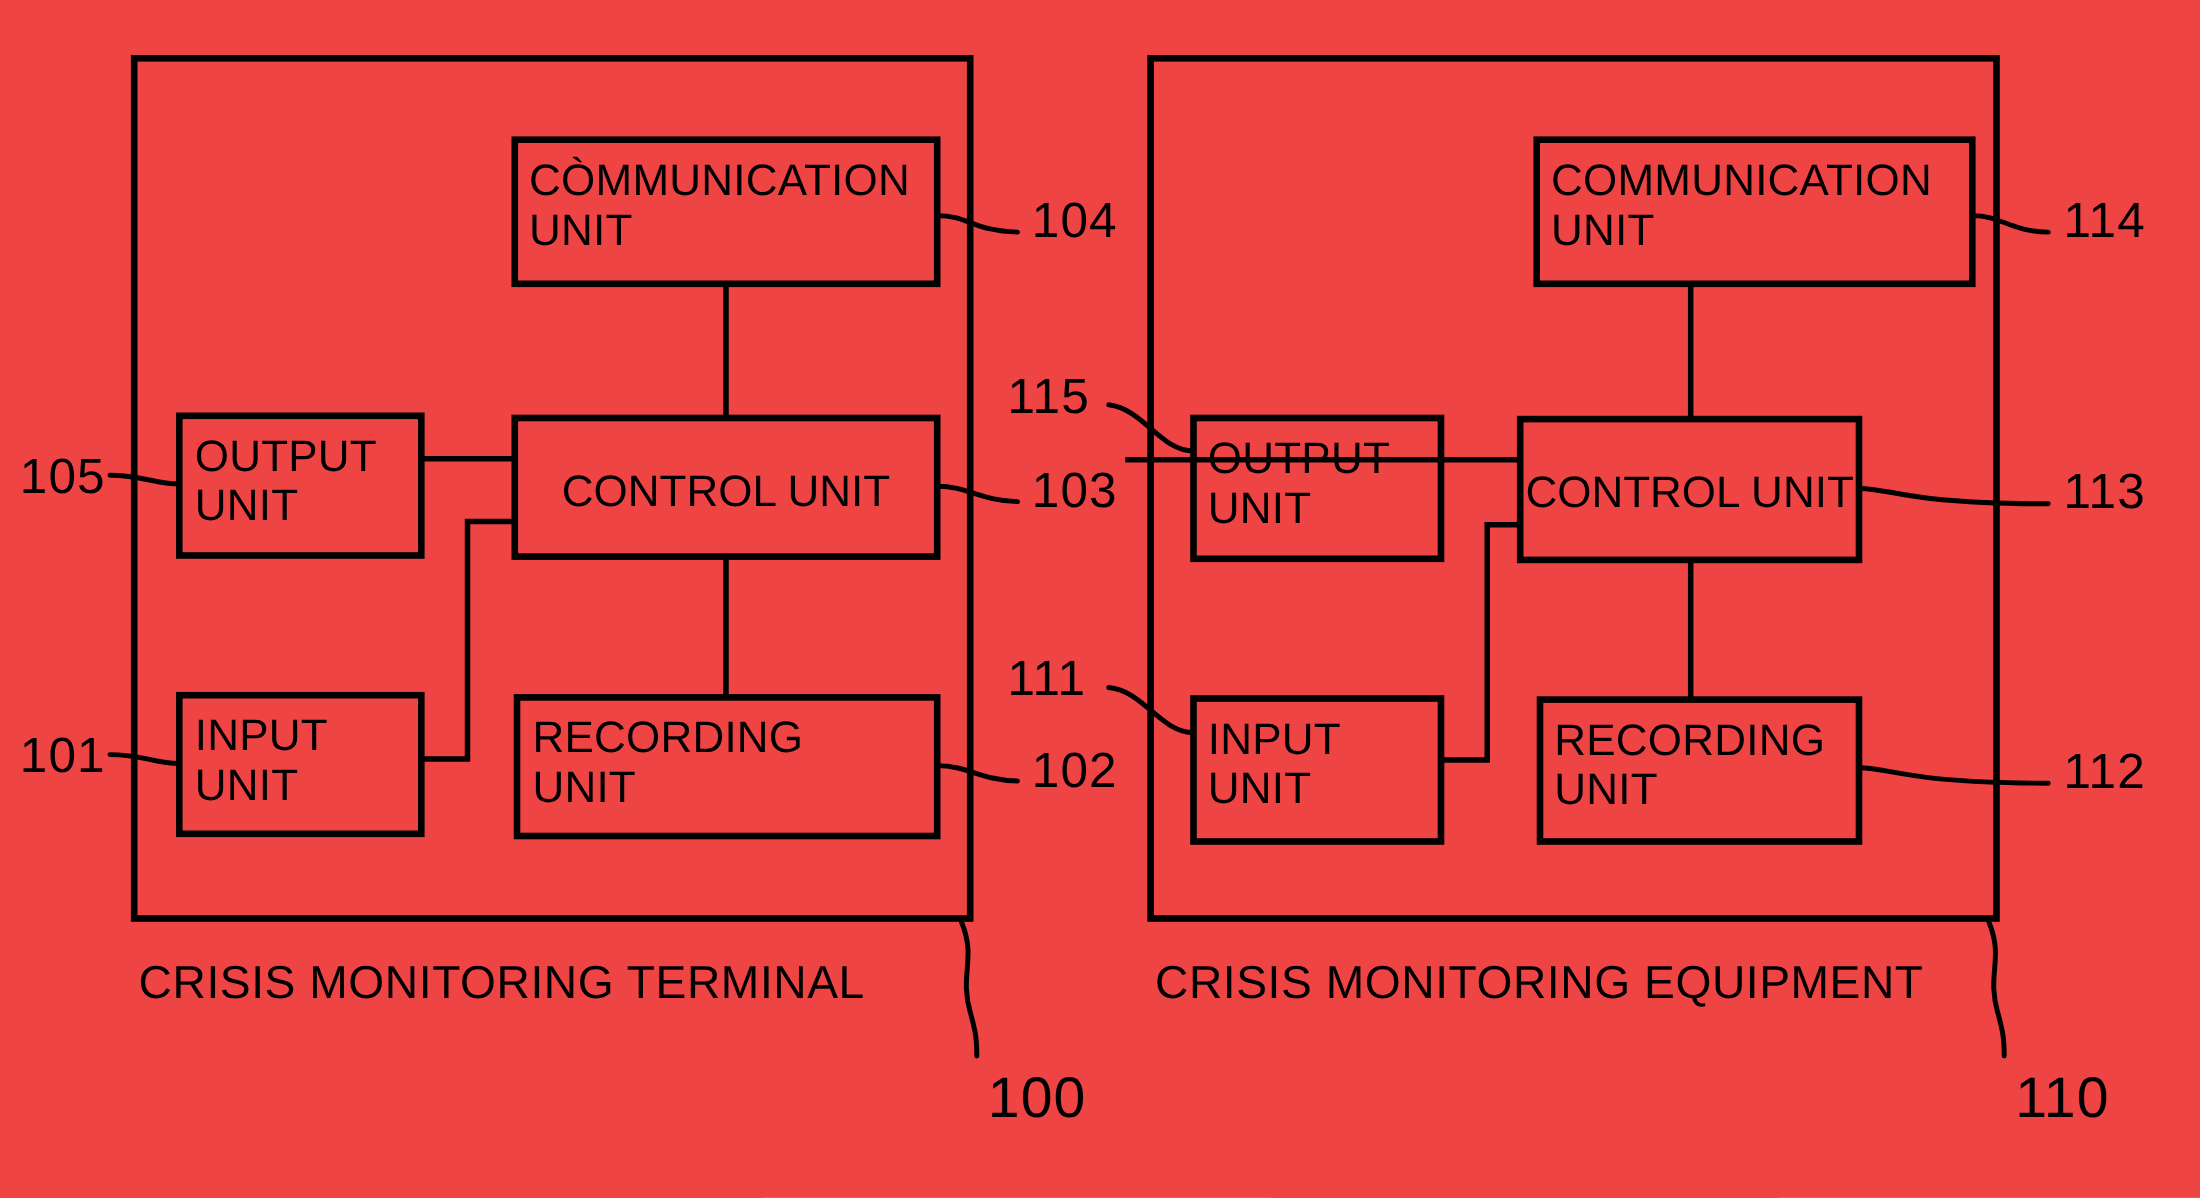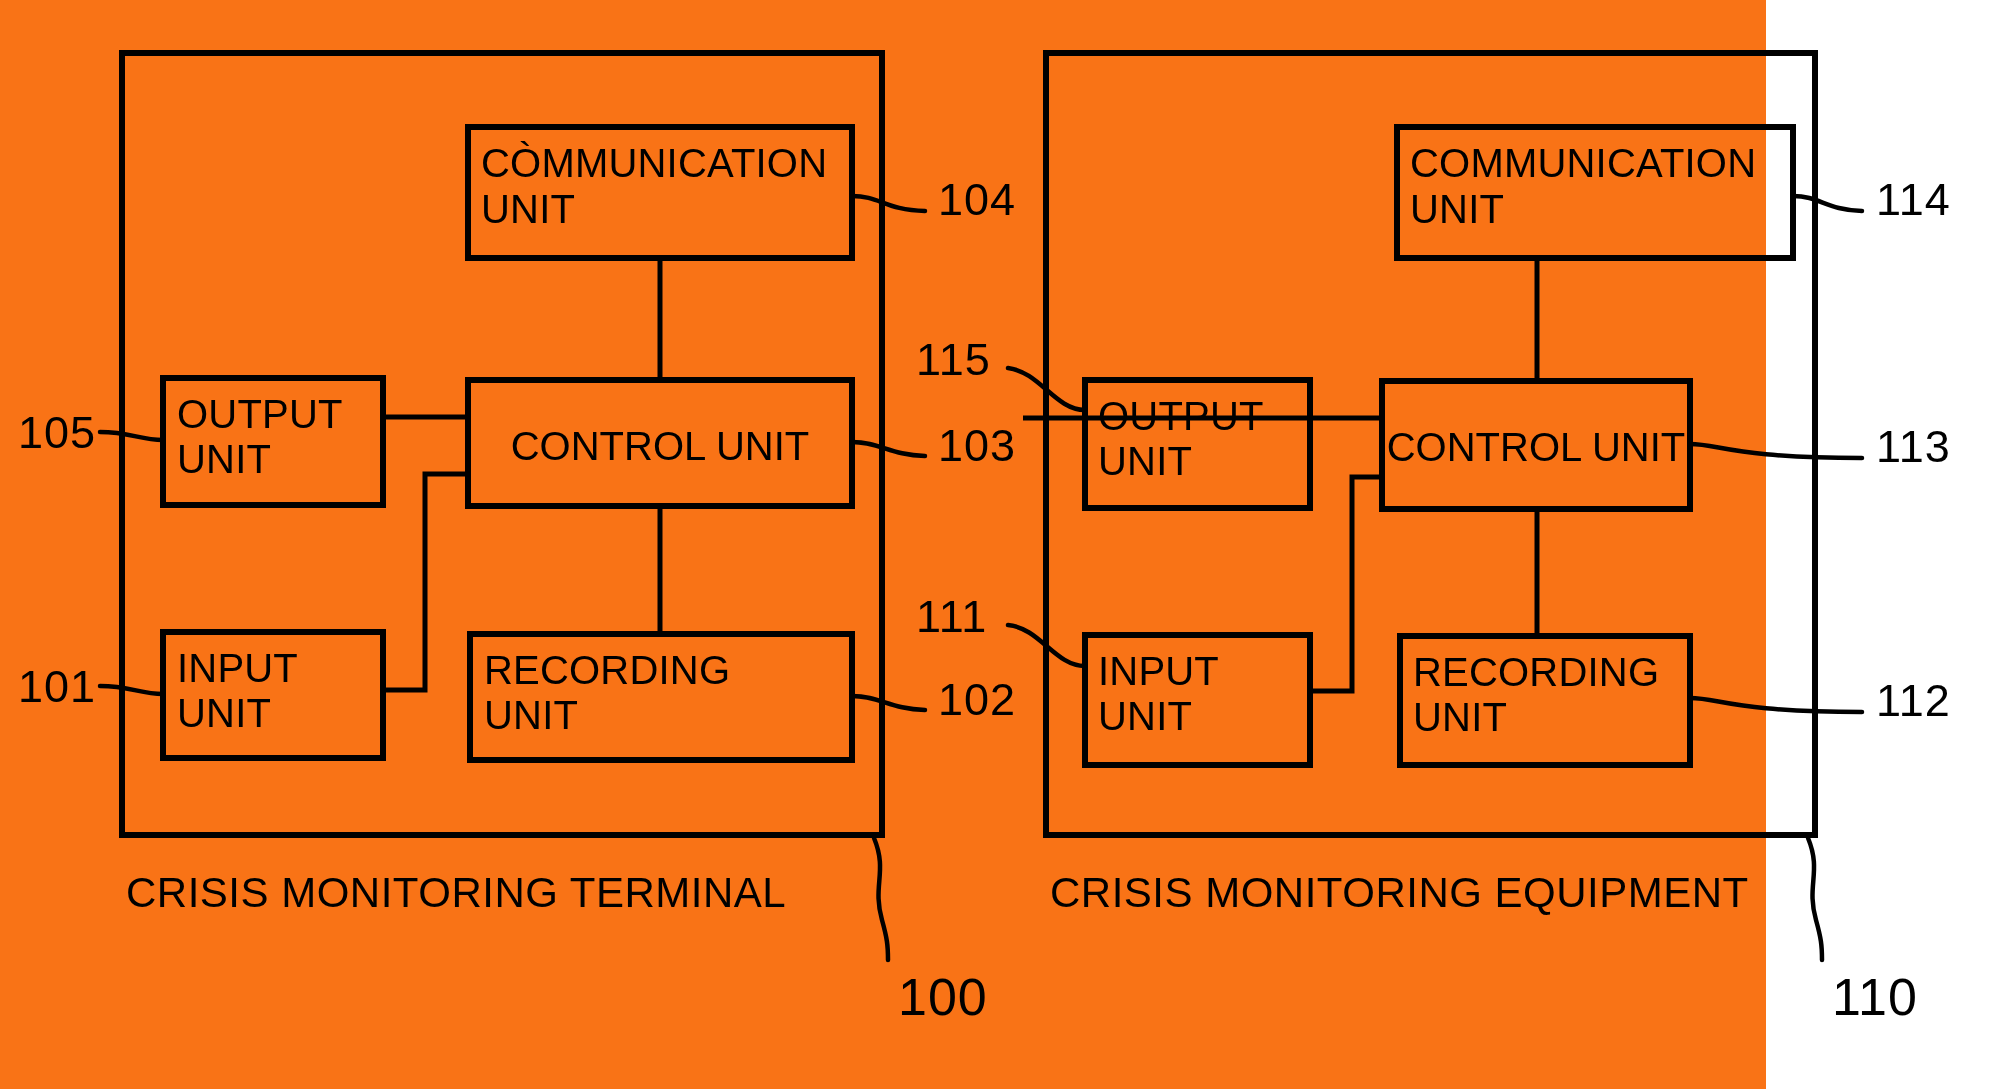--- a/index.html
+++ b/index.html
@@ -8,23 +8,23 @@
     background: #ffffff;
   }
   body {
     width: 2000px;
     height: 1089px;
     font-family: "Liberation Sans", sans-serif;
     overflow: hidden;
   }
   #figure-root {
     position: relative;
-    width: 1766px;
+    width: 2000px;
     height: 1089px;
-    background: #f97316;
+    background: #ef4444;
   }
   svg.diagram {
     position: absolute;
     top: 0;
     left: 0;
     width: 2000px;
     height: 1089px;
     display: block;
   }
   .rect-line {

